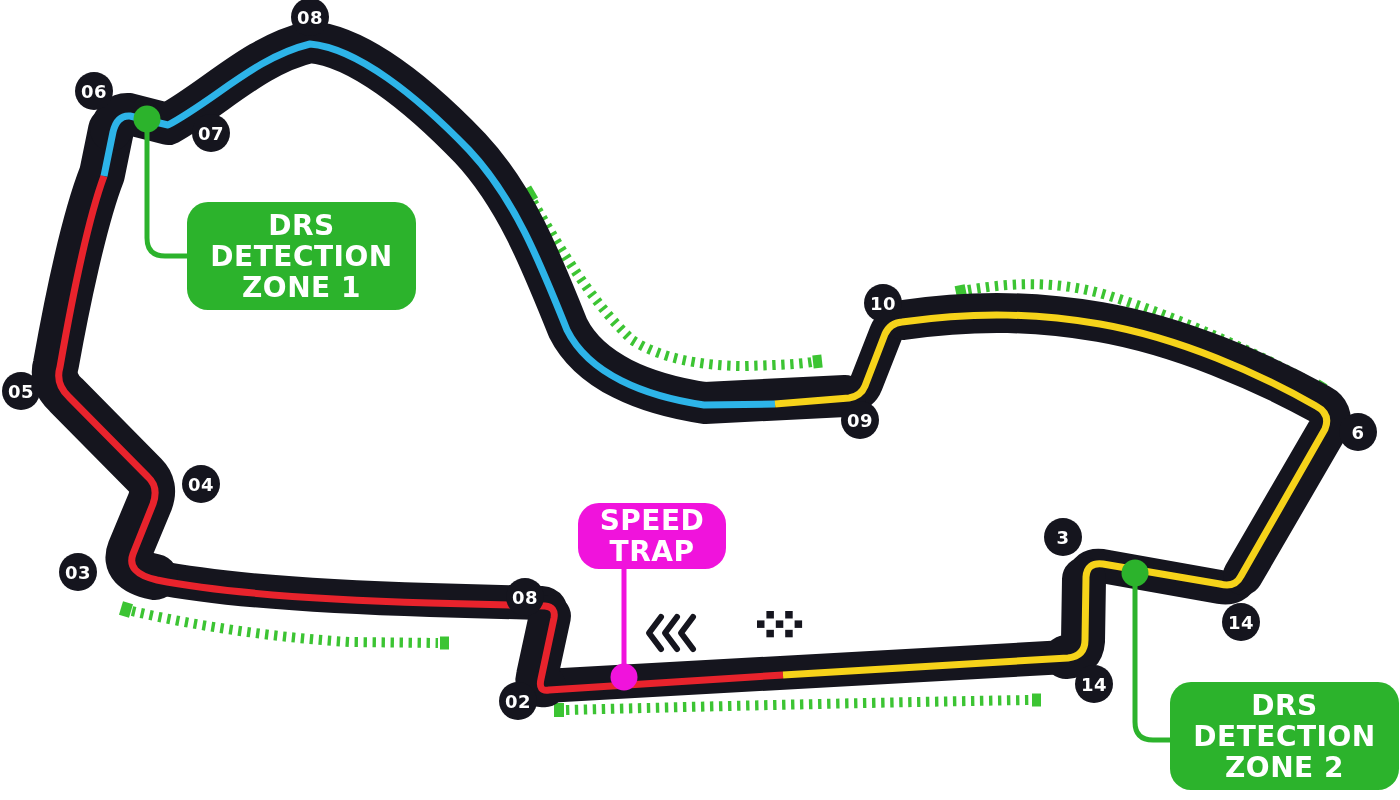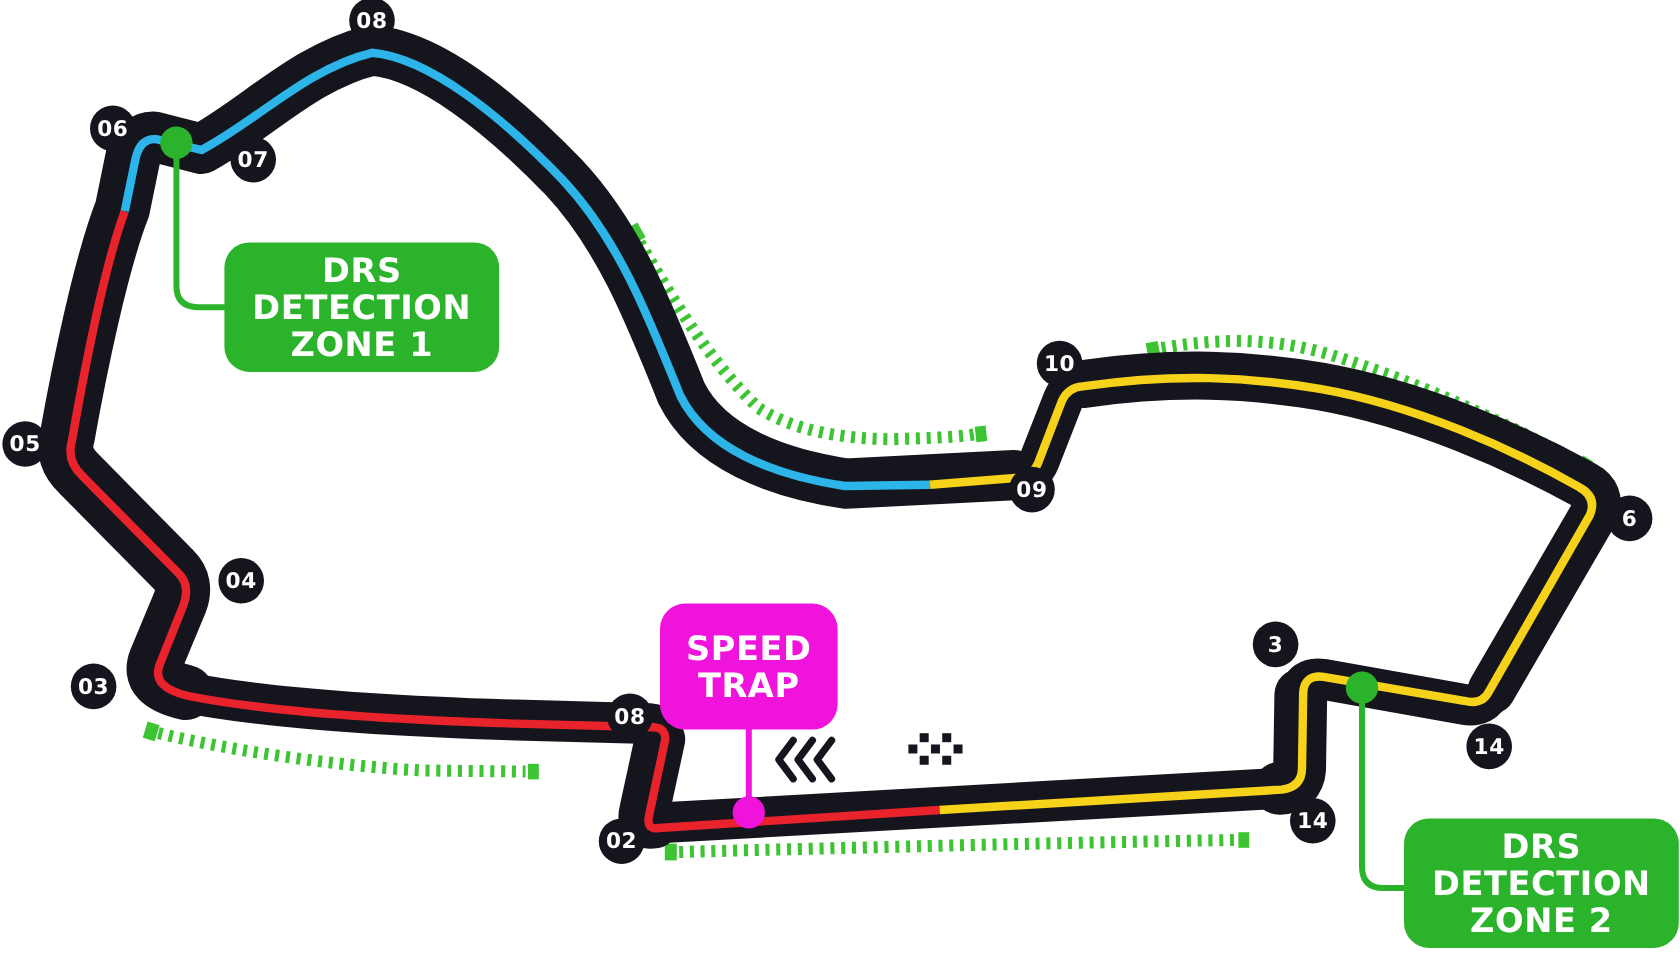--- a/index.html
+++ b/index.html
@@ -165,41 +165,41 @@
 
     <circle cx="147" cy="119" r="13.5" fill="#2cb32c"></circle>
     <circle cx="1135" cy="573" r="13.5" fill="#2cb32c"></circle>
     <circle cx="624" cy="677" r="13.5" fill="#f013dc"></circle>
   </svg>
 
   <div class="badge" style="left:499px;top:682px">02</div>
   <div class="badge" style="left:506px;top:578px">08</div>
   <div class="badge" style="left:59px;top:553px">03</div>
   <div class="badge" style="left:182px;top:465px">04</div>
-  <div class="badge" style="left:2px;top:351px">05</div>
-  <div class="badge" style="left:75px;top:88px">06</div>
+  <div class="badge" style="left:2px;top:372px">05</div>
+  <div class="badge" style="left:75px;top:72px">06</div>
   <div class="badge" style="left:192px;top:114px">07</div>
   <div class="badge" style="left:291px;top:-2px">08</div>
-  <div class="badge" style="left:841px;top:389px">09</div>
+  <div class="badge" style="left:841px;top:401px">09</div>
   <div class="badge" style="left:864px;top:284px">10</div>
   <div class="badge" style="left:1339px;top:413px">6</div>
   <div class="badge" style="left:1222px;top:603px">14</div>
   <div class="badge" style="left:1044px;top:518px">3</div>
   <div class="badge" style="left:1075px;top:665px">14</div>
 
   <div class="callout green" style="left:187px;top:202px;width:229px;height:108px">
     <div class="ln">DRS</div>
     <div class="ln">DETECTION</div>
     <div class="ln">ZONE 1</div>
   </div>
 
   <div class="callout green" style="left:1170px;top:682px;width:229px;height:108px">
     <div class="ln">DRS</div>
     <div class="ln">DETECTION</div>
     <div class="ln">ZONE 2</div>
   </div>
 
-  <div class="callout magenta" style="left:550px;top:503px;width:148px;height:105px">
+  <div class="callout magenta" style="left:578px;top:503px;width:148px;height:66px">
     <div class="ln">SPEED</div>
     <div class="ln">TRAP</div>
   </div>
 
 </div>
 
 </body></html>

